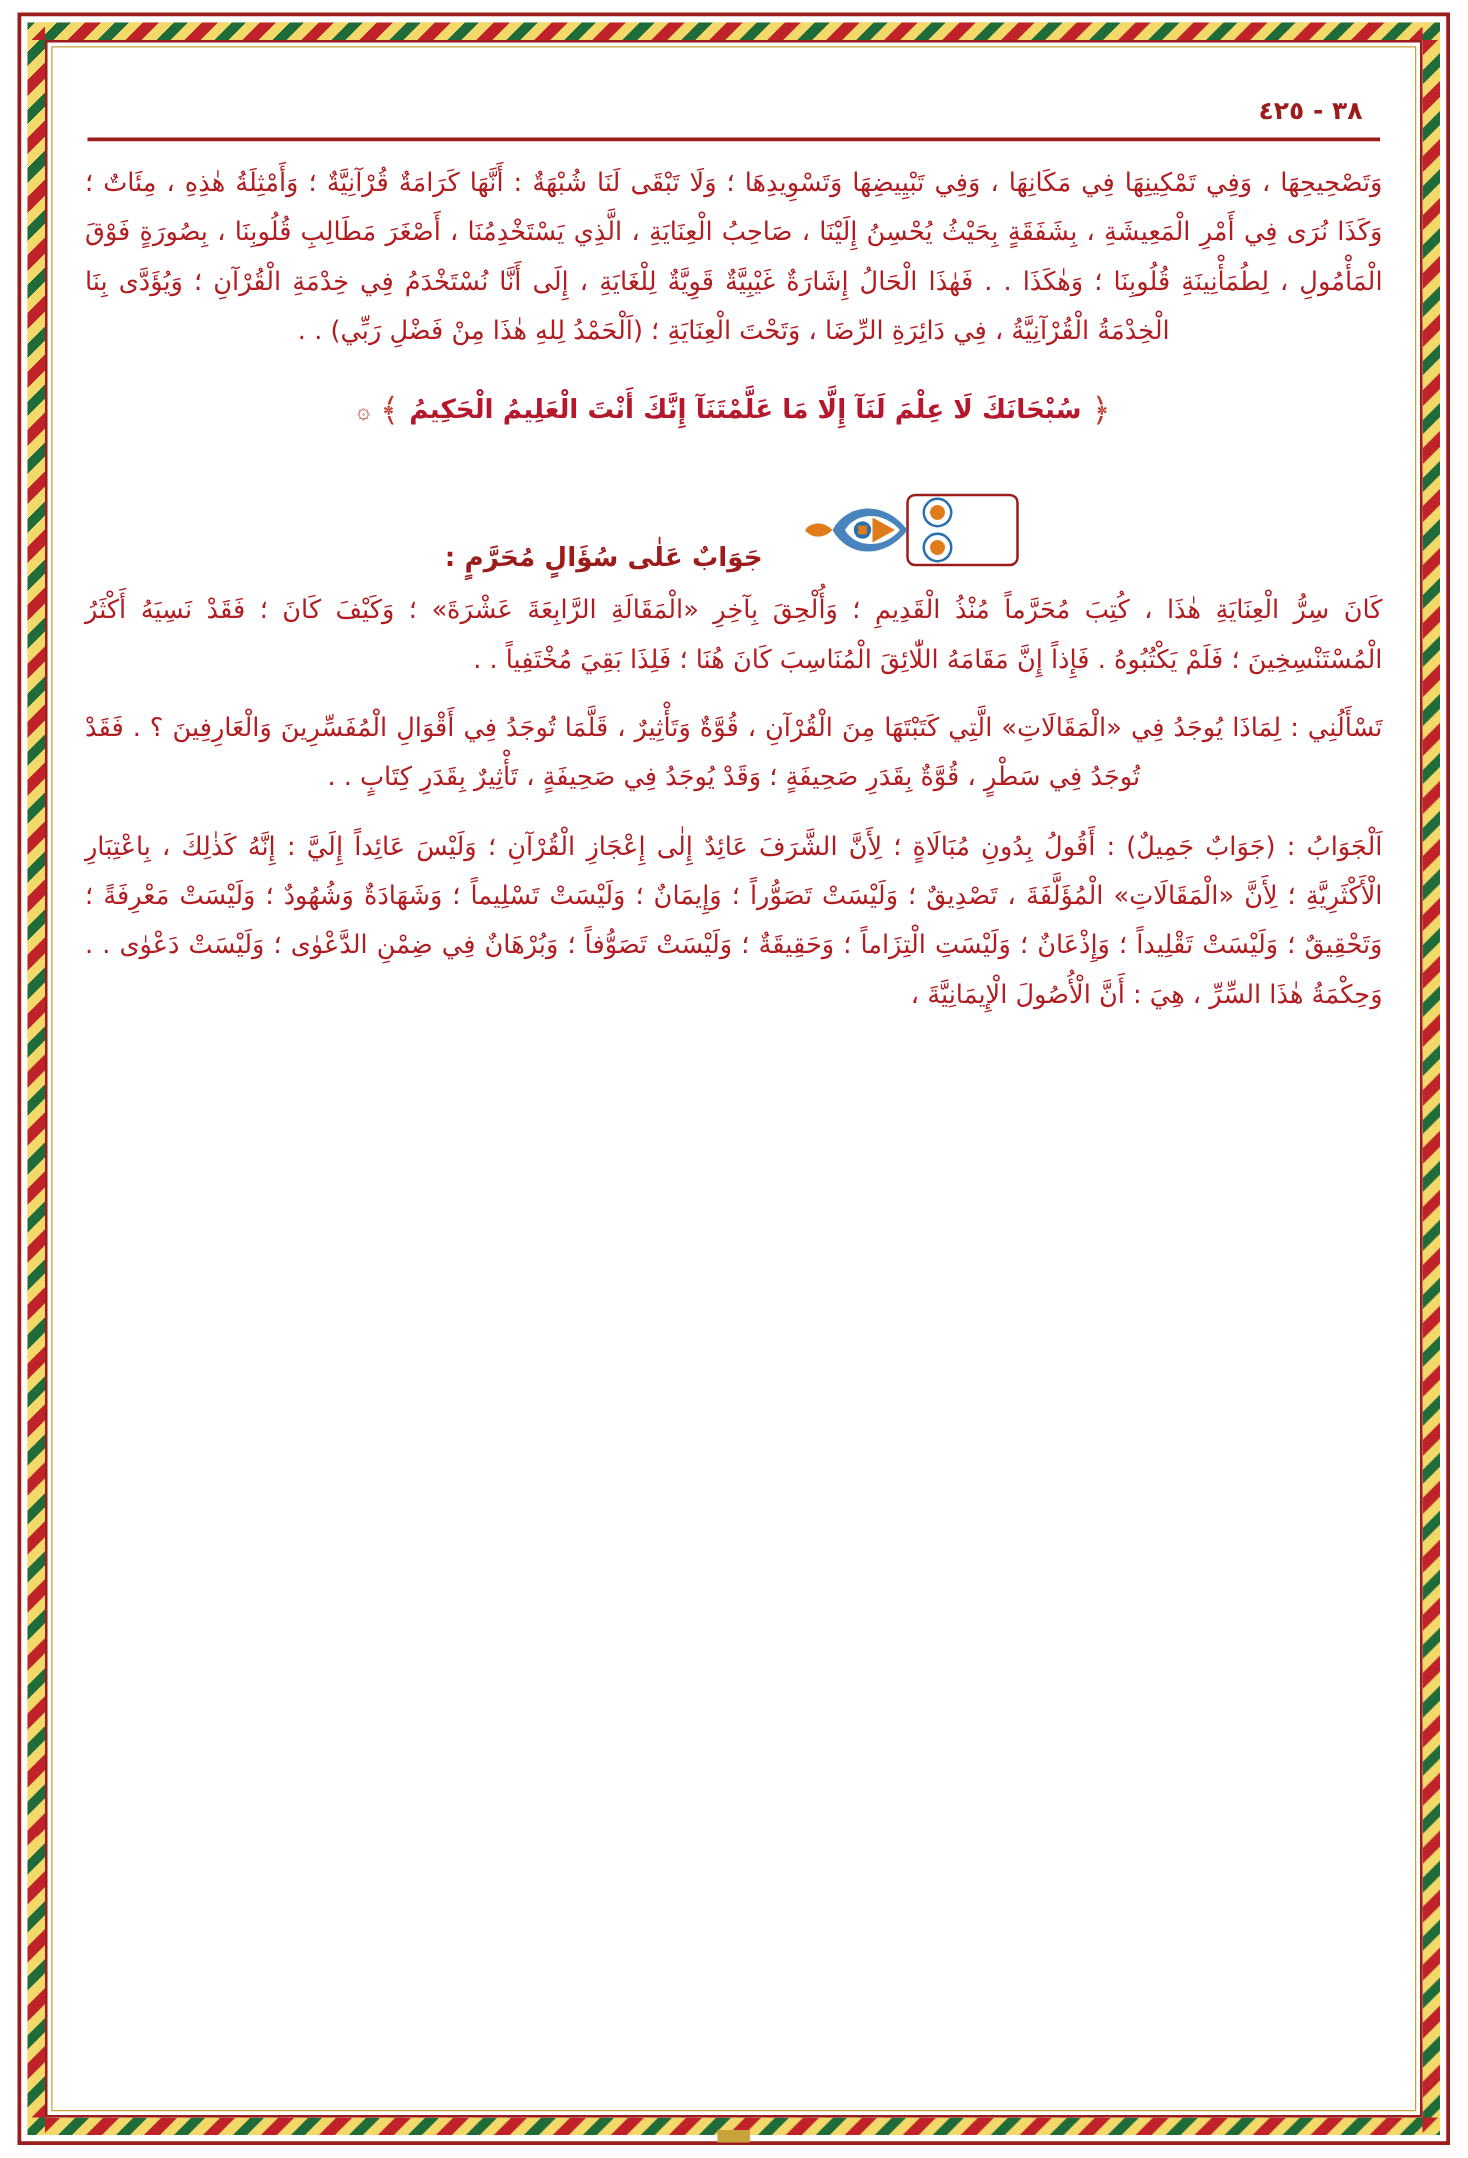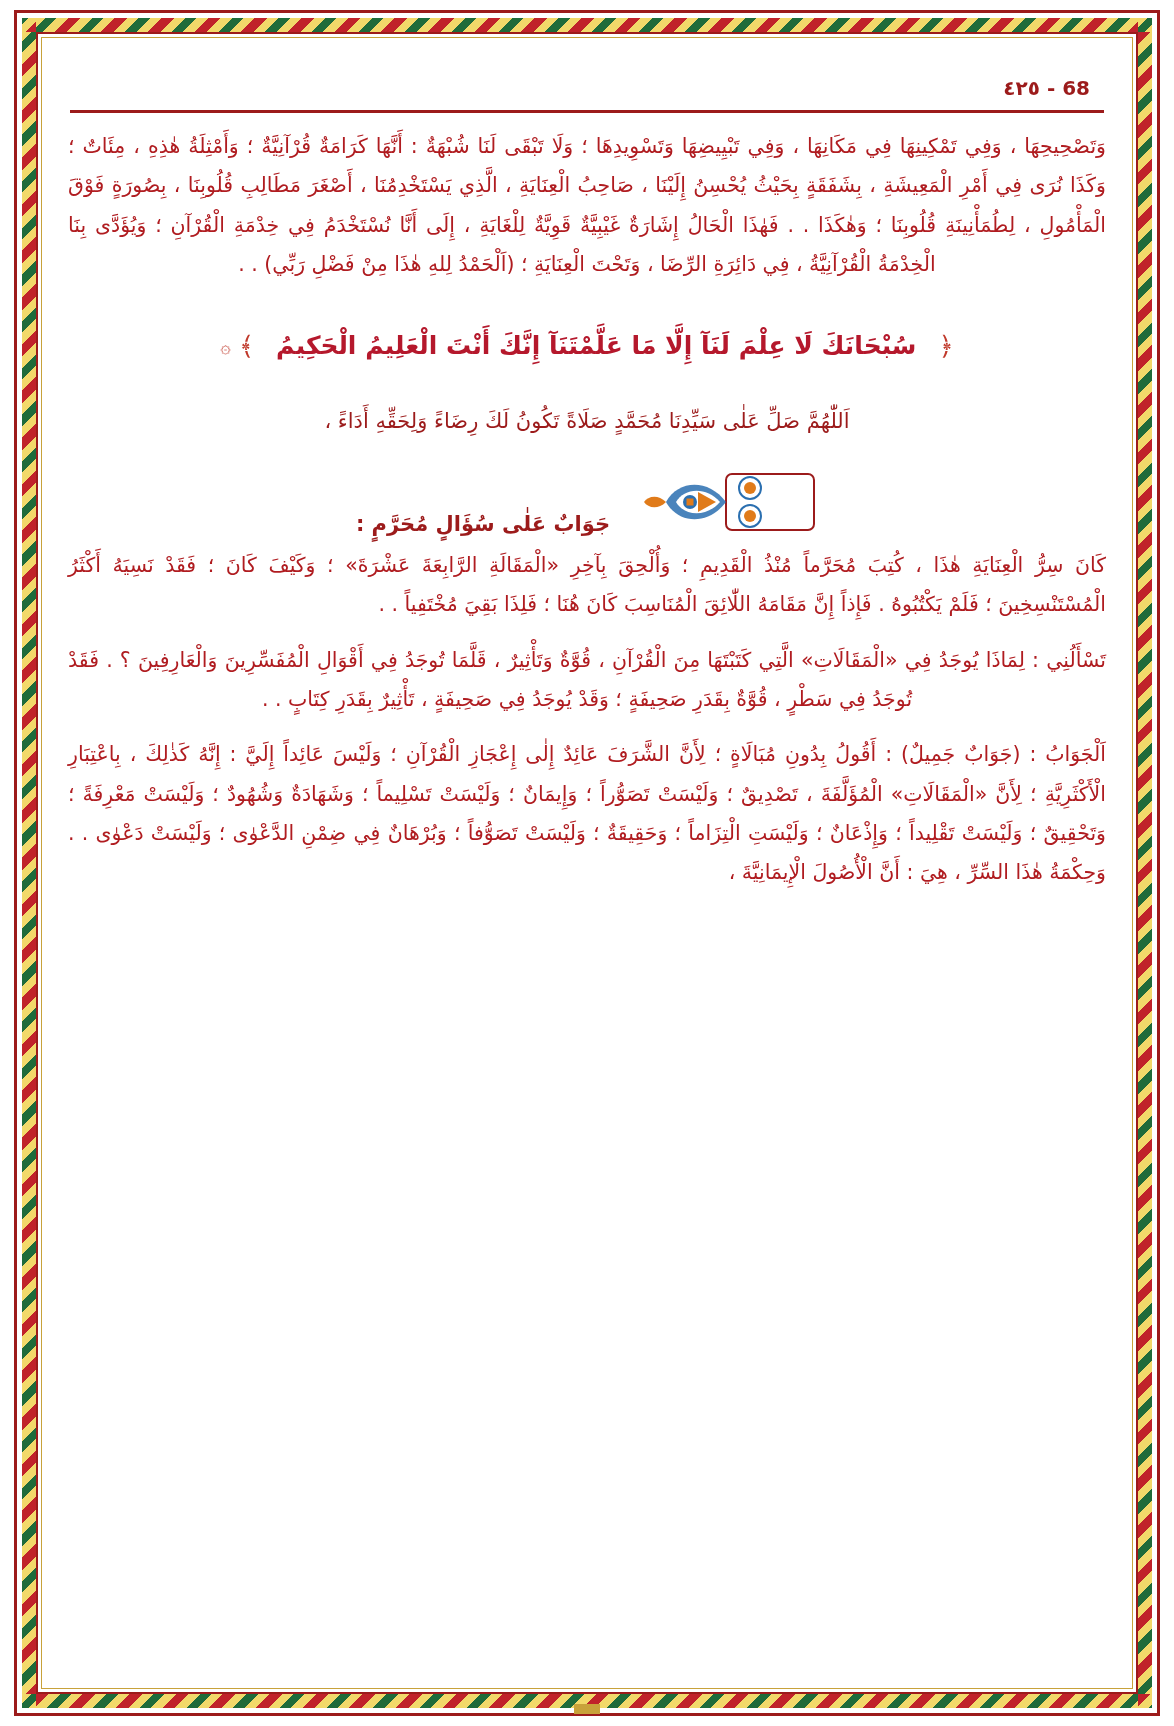--- a/index.html
+++ b/index.html
@@ -111,25 +111,25 @@
   }
   p.para.lastcenter { text-align-last: center; }
   p.para.lastright { text-align-last: right; }
 
   .gap-sm { height: 16px; }
   .gap-md { height: 24px; }
 
   
   .verse {
     color: #b5182c;
-    font-size: 25px;
+    font-size: 21px;
     font-weight: bold;
     text-align: center;
     line-height: 1.9;
-    margin: 14px;
+    margin: 0;
   }
 
   .dua {
     color: #9c1b1b;
     font-size: 21px;
     text-align: center;
     line-height: 2.0;
     margin: 0;
   }
   .dua.second { text-align: center; }
@@ -174,41 +174,40 @@
   <div class="frame-outer"></div>
   <div class="frame-band">
     <div class="frame-band-inner"></div>
   </div>
   <div class="frame-line-a"></div>
   <div class="frame-line-b"></div>
 
   <div class="content">
 
     <div class="header">
-      <div class="header-page">68 - ٤٢٥</div>
+      <div class="header-page">٣٨ - ٤٢٥</div>
       <div class="header-spacer"></div>
     </div>
     <div class="header-rule"></div>
 
     <div class="body">
 
       <p class="para lastcenter">وَتَصْحِيحِهَا ، وَفِي تَمْكِينِهَا فِي مَكَانِهَا ، وَفِي تَبْيِيضِهَا وَتَسْوِيدِهَا ؛ وَلَا تَبْقَى لَنَا شُبْهَةٌ : أَنَّهَا كَرَامَةٌ قُرْآنِيَّةٌ ؛ وَأَمْثِلَةُ هٰذِهِ ، مِئَاتٌ ؛ وَكَذَا نُرَى فِي أَمْرِ الْمَعِيشَةِ ، بِشَفَقَةٍ بِحَيْثُ يُحْسِنُ إِلَيْنَا ، صَاحِبُ الْعِنَايَةِ ، الَّذِي يَسْتَخْدِمُنَا ، أَصْغَرَ مَطَالِبِ قُلُوبِنَا ، بِصُورَةٍ فَوْقَ الْمَأْمُولِ ، لِطُمَأْنِينَةِ قُلُوبِنَا ؛ وَهٰكَذَا . . فَهٰذَا الْحَالُ إِشَارَةٌ غَيْبِيَّةٌ قَوِيَّةٌ لِلْغَايَةِ ، إِلَى أَنَّا نُسْتَخْدَمُ فِي خِدْمَةِ الْقُرْآنِ ؛ وَيُؤَدَّى بِنَا الْخِدْمَةُ الْقُرْآنِيَّةُ ، فِي دَائِرَةِ الرِّضَا ، وَتَحْتَ الْعِنَايَةِ ؛ (اَلْحَمْدُ لِلهِ هٰذَا مِنْ فَضْلِ رَبِّي) . .</p>
 
       <div class="gap-md"></div>
 
       <div style="display:flex;align-items:center;justify-content:center;gap:8px;direction:rtl;">
         <span class="brace" style="color:#c0392b;font-size:26px;">﴿</span>
         <span class="verse">سُبْحَانَكَ لَا عِلْمَ لَنَآ إِلَّا مَا عَلَّمْتَنَآ إِنَّكَ أَنْتَ الْعَلِيمُ الْحَكِيمُ</span>
         <span class="brace" style="color:#c0392b;font-size:26px;">﴾</span>
         <span style="color:#c0392b;font-size:18px;">۞</span>
       </div>
 
       <div class="gap-sm"></div>
 
-      <p class="dua">اَللّٰهُمَّ صَلِّ عَلٰى سَيِّدِنَا مُحَمَّدٍ صَلَاةً تَكُونُ لَكَ رِضَاءً وَلِحَقِّهِ أَدَاءً ،</p>
 
       <div class="section-head">
         <span class="ornament">
           <svg width="180" height="68" viewBox="0 0 180 68" xmlns="http://www.w3.org/2000/svg">
             <rect x="88" y="6" width="88" height="56" rx="6" fill="#ffffff" stroke="#9c1b1b" stroke-width="2"></rect>
             <circle cx="112" cy="20" r="11" fill="none" stroke="#2a6fb0" stroke-width="2"></circle>
             <circle cx="112" cy="20" r="6" fill="#e07b1a"></circle>
             <circle cx="112" cy="48" r="11" fill="none" stroke="#2a6fb0" stroke-width="2"></circle>
             <circle cx="112" cy="48" r="6" fill="#e07b1a"></circle>
             <path d="M88 34 C70 10, 40 12, 28 34 C40 56, 70 58, 88 34 Z" fill="#2a6fb0" opacity="0.85"></path>

